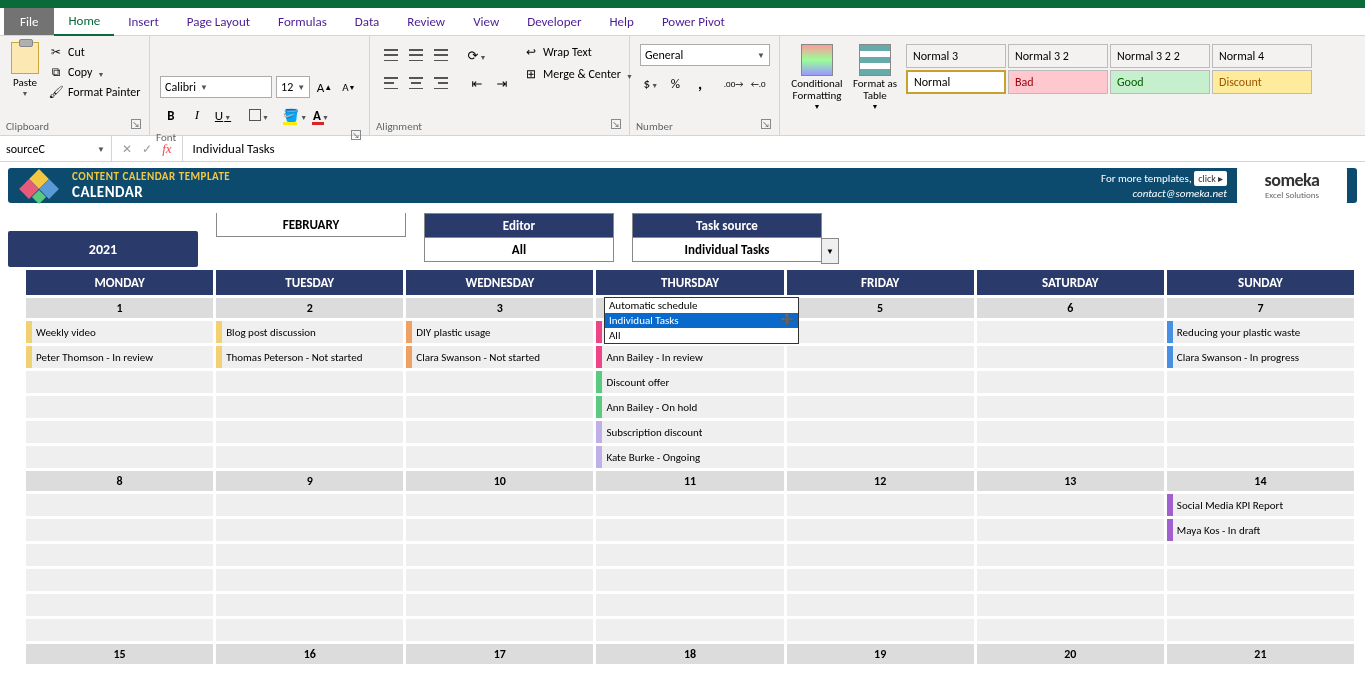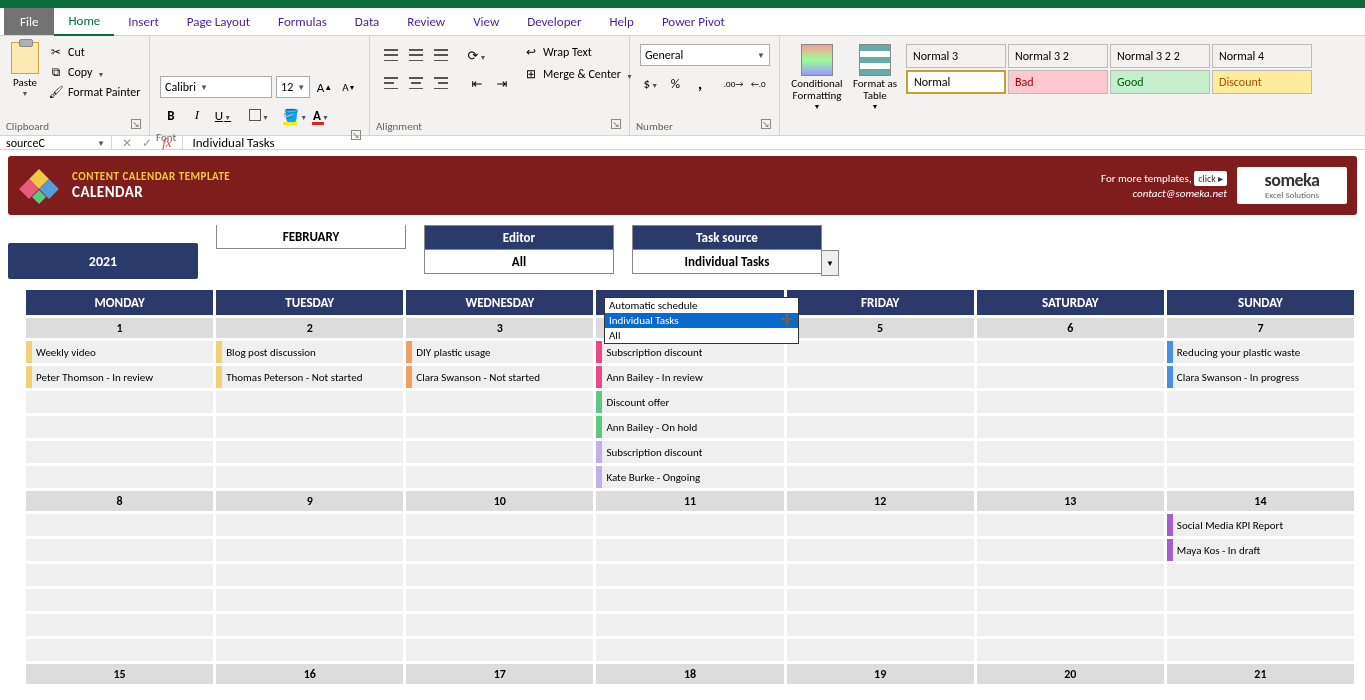--- a/index.html
+++ b/index.html
@@ -54,31 +54,31 @@
 .styles-big { width: 54px; text-align: center; font-size: 11px; }
 .styles-big .ic { width: 32px; height: 32px; margin: 0 auto 2px; }
 .cell-styles { display: grid; grid-template-columns: repeat(4, 100px); grid-template-rows: 24px 24px; gap: 2px; margin-left: 0; }
 .cs { border: 1px solid #bbb; padding: 3px 6px; font-size: 12px; display: flex; align-items: center; }
 .cs.normal { background: #fff; border: 2px solid #c8a030; }
 .cs.bad { background: #ffc7ce; color: #9c0006; }
 .cs.good { background: #c6efce; color: #006100; }
 .cs.neutral { background: #ffeb9c; color: #9c5700; }
 
 
-.fbar { height: 14px; border-bottom: 1px solid #d4d4d4; display: flex; align-items: center; }
+.fbar { height: 26px; border-bottom: 1px solid #d4d4d4; display: flex; align-items: center; }
 .namebox { width: 112px; border-right: 1px solid #d4d4d4; height: 100%; display: flex; align-items: center; padding: 0 6px; justify-content: space-between; }
 .fbtns { display: flex; align-items: center; gap: 10px; padding: 0 10px; color: #999; border-right: 1px solid #d4d4d4; height: 100%; }
 .fx { font-style: italic; font-family: Liberation Serif, serif; font-size: 13px; color: #ef4444; }
 .finput { flex: 1; padding: 0 10px; font-size: 13px; }
 
 
 .sheet { padding: 6px 8px; }
 
 
-.header { background: #7f1d1d; color: #fff; border-radius: 3px; padding: 6px 10px; display: flex; align-items: center; position: relative; height: 59px; }
+.header { background: #0c4a6e; color: #fff; border-radius: 3px; padding: 6px 10px; display: flex; align-items: center; position: relative; height: 35px; }
 .header-logo { width: 44px; height: 36px; margin-right: 10px; position: relative; }
 .header-logo div { position: absolute; transform: rotate(45deg); }
 .header-txt { display: flex; flex-direction: column; }
 .header-txt .tpl { color: #f2c744; font-size: 11px; font-weight: 600; letter-spacing: 0.5px; }
 .header-txt .cal { color: #fff; font-size: 15px; font-weight: 600; letter-spacing: 0.5px; }
 .header-right { margin-left: auto; text-align: right; font-size: 11px; }
 .header-right .line1 { margin-bottom: 2px; }
 .header-right .click { background: #fff; color: #333; padding: 1px 4px; border-radius: 2px; font-size: 10px; }
 .header-right .email { font-style: italic; }
 .someka { background: #fff; color: #333; padding: 4px 8px; margin-left: 10px; border-radius: 2px; text-align: center; line-height: 1.1; width: 110px; }
@@ -93,21 +93,21 @@
 .filter-box .val { background: #fff; text-align: center; padding: 4px 0; font-weight: 600; font-size: 13px; border: 1px solid #888; border-top: none; position: relative; }
 .filter-box .dd-btn { position: absolute; right: -18px; top: 0; width: 18px; height: 26px; border: 1px solid #888; background: #efefef; display: flex; align-items: center; justify-content: center; font-size: 8px; }
 
 
 .dd-list { position: absolute; top: 297px; left: 604px; width: 195px; background: #fff; border: 1px solid #333; font-size: 11px; z-index: 100; }
 .dd-list div { padding: 1px 4px; }
 .dd-list .sel { background: #0a6acc; color: #fff; position: relative; }
 .dd-list .sel::after { content: "➕"; position: absolute; right: 4px; top: 0; color: #fff; font-size: 10px; }
 
 
-.cal-table { width: 100%; margin-top: 8px; border-spacing: 3px; table-layout: fixed; }
+.cal-table { width: 100%; border-spacing: 3px; table-layout: fixed; }
 .cal-table th { background: #2a3a6a; color: #fff; font-size: 13px; font-weight: 600; padding: 5px 0; }
 .cal-table th:first-child, .cal-table td:first-child { width: 12px; background: transparent; border: none; padding: 0; }
 .day-num { background: #dcdcdc; text-align: center; font-size: 12px; font-weight: 600; padding: 3px 0; }
 .task-cell { height: 22px; background: #efefef; padding: 0; }
 .task { display: flex; align-items: center; height: 100%; }
 .task .bar { width: 6px; height: 100%; flex-shrink: 0; }
 .task .txt { font-size: 11px; padding-left: 4px; white-space: nowrap; overflow: hidden; }
 .col-yellow { background: #f2d074; }
 .col-orange { background: #f0a060; }
 .col-pink { background: #ee4488; }

